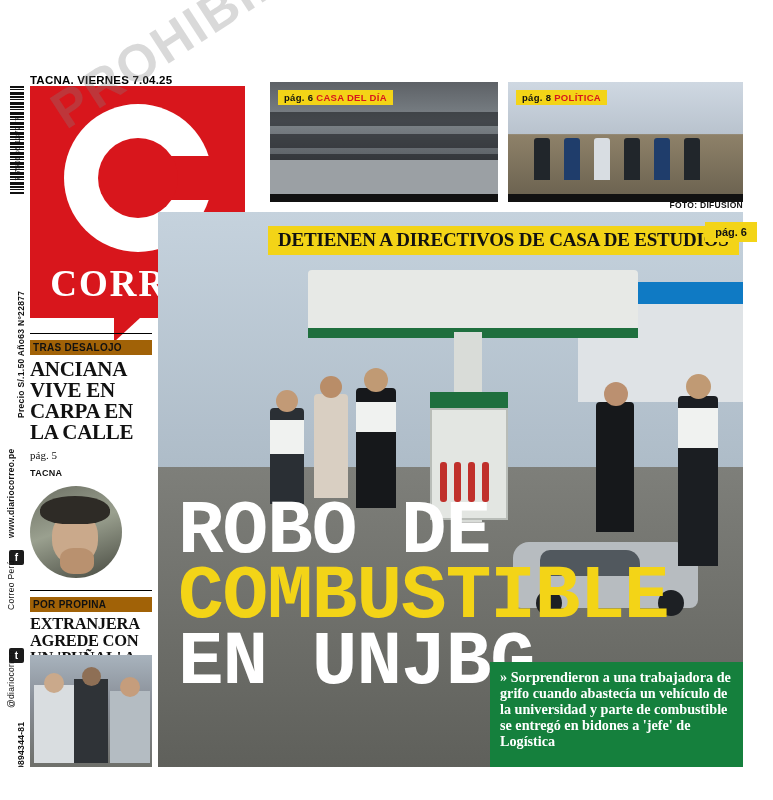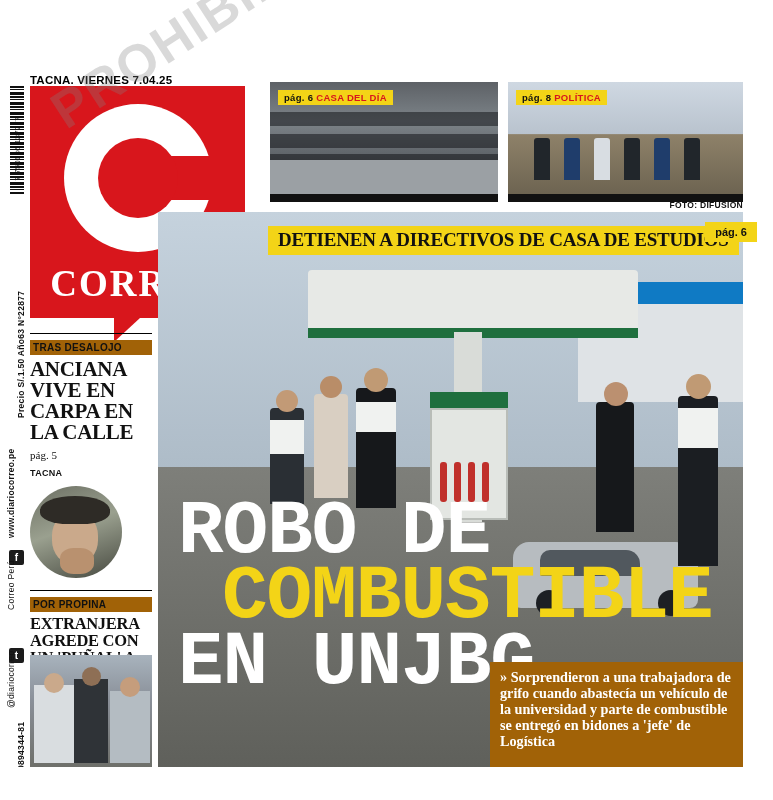--- a/index.html
+++ b/index.html
@@ -365,28 +365,28 @@
     position: absolute;
     left: 178px; top: 500px;
     width: 470px;
     font-family: Liberation Mono, monospace;
     font-weight: bold;
     text-transform: uppercase;
     line-height: .86;
     letter-spacing: -1px;
   }
   .hl-1 { font-size: 76px; color: #ffffff; }
-  .hl-2 { font-size: 76px; color: #f3d417; margin-left: 44px; }
+  .hl-2 { font-size: 76px; color: #f3d417; }
   .hl-3 { font-size: 76px; color: #ffffff; }
 
   .lead-box {
     position: absolute;
     left: 490px; top: 662px;
     width: 253px; height: 105px;
-    background: #a16207;
+    background: #15803d;
     color: #ffffff;
     padding: 8px 10px;
     font-family: "Liberation Serif", serif;
     font-weight: bold;
     font-size: 14.2px;
     line-height: 1.12;
   }
 
   .bottom-bar {
     position: absolute;

